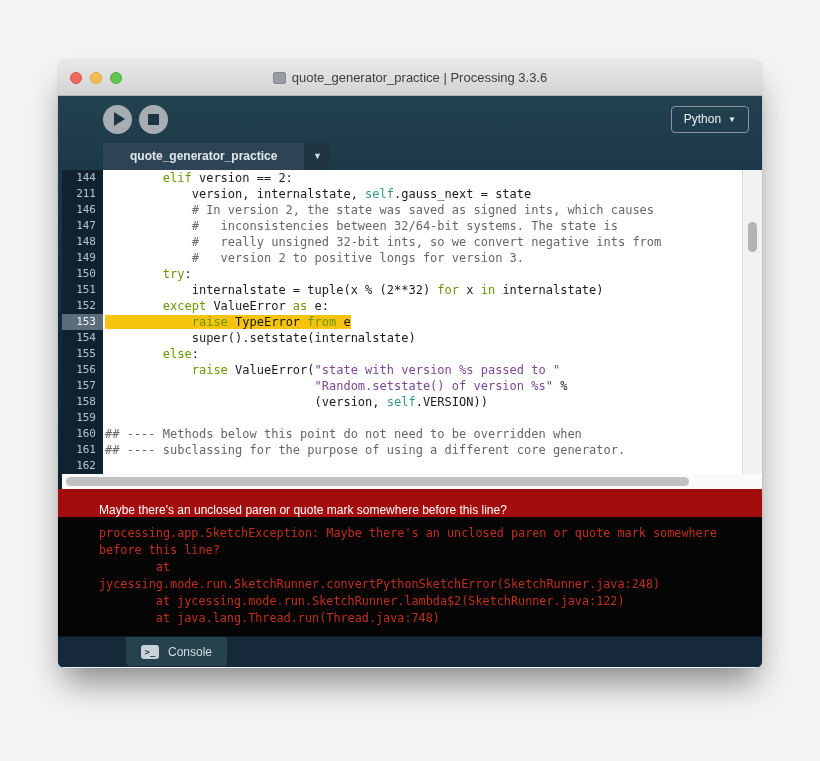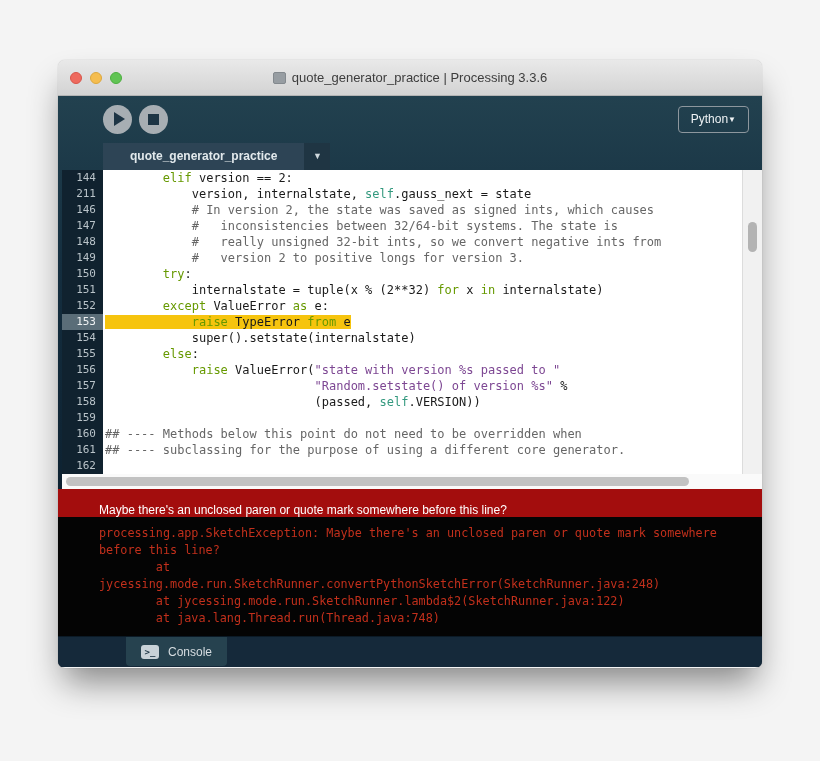--- a/index.html
+++ b/index.html
@@ -26,21 +26,21 @@
   .window-body { height:571px; background:linear-gradient(#22414f 0%, #142e3f 30%, #081826 100%); display:flex; flex-direction:column; }
 
   
   .toolbar { height:47px; display:flex; align-items:center; padding:0 13px 0 45px; }
   .round-btn { width:29px; height:29px; border-radius:50%; background:#a7aeb3; border:none;
     display:flex; align-items:center; justify-content:center; margin-right:7px; cursor:pointer; }
   .play-glyph { width:0; height:0; border-left:11px solid #1d3545; border-top:7px solid transparent; border-bottom:7px solid transparent; margin-left:3px; }
   .stop-glyph { width:11px; height:11px; background:#1d3545; }
   .mode-btn { margin-left:auto; height:27px; padding:0 12px; background:transparent;
     border:1px solid #8d979e; border-radius:4px; color:#eef2f4; font-size:12px; cursor:pointer;
-    display:flex; align-items:center; font-family:"Liberation Sans",sans-serif; }
+    display:flex; align-items:center; gap:7px; font-family:"Liberation Sans",sans-serif; }
   .mode-arrow { font-size:8px; }
 
   
   .tabbar { height:27px; display:flex; align-items:flex-end; padding-left:45px; }
   .tab { height:27px; display:flex; align-items:center; padding:0 27px; font-size:12px; font-weight:bold;
     background:#2d4455; color:#e2e9ec; cursor:pointer; white-space:nowrap; }
   .tab + .tab { border-left:2px solid #b06f33; }
   .tab.active { background:#e9f7f3; color:#0c0c0c; }
   .tab-dropdown { height:27px; width:26px; background:#1f3543; color:#cfd8dd; font-size:9px;
     display:flex; align-items:center; justify-content:center; cursor:pointer; }
@@ -173,21 +173,21 @@
             <div class="code-row">
               <span class="gutter-cell">156</span>
               <span class="code-cell"><span class="hl-span"><span class="tk-p">            </span><span class="tk-k">raise</span><span class="tk-p"> ValueError(</span><span class="tk-str">"state with version %s passed to "</span></span></span>
             </div>
             <div class="code-row">
               <span class="gutter-cell">157</span>
               <span class="code-cell"><span class="hl-span"><span class="tk-p">                             </span><span class="tk-str">"Random.setstate() of version %s"</span><span class="tk-p"> %</span></span></span>
             </div>
             <div class="code-row">
               <span class="gutter-cell">158</span>
-              <span class="code-cell"><span class="hl-span"><span class="tk-p">                             (passed, </span><span class="tk-s">self</span><span class="tk-p">.VERSION))</span></span></span>
+              <span class="code-cell"><span class="hl-span"><span class="tk-p">                             (version, </span><span class="tk-s">self</span><span class="tk-p">.VERSION))</span></span></span>
             </div>
             <div class="code-row">
               <span class="gutter-cell">159</span>
               <span class="code-cell"><span class="hl-span"></span></span>
             </div>
             <div class="code-row">
               <span class="gutter-cell">160</span>
               <span class="code-cell"><span class="hl-span"><span class="tk-c">## ---- Methods below this point do not need to be overridden when</span></span></span>
             </div>
             <div class="code-row">

